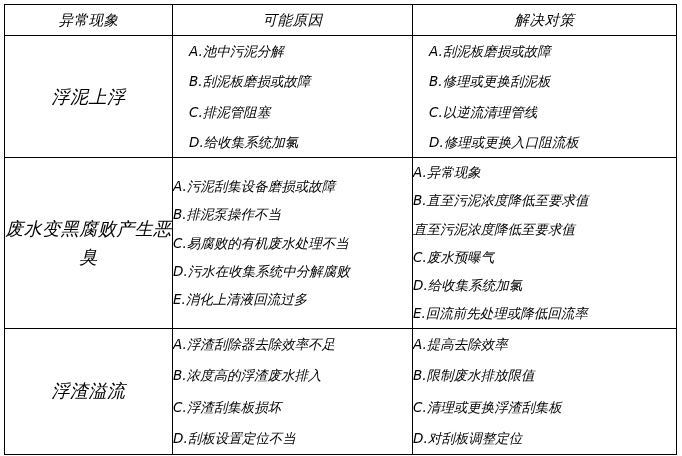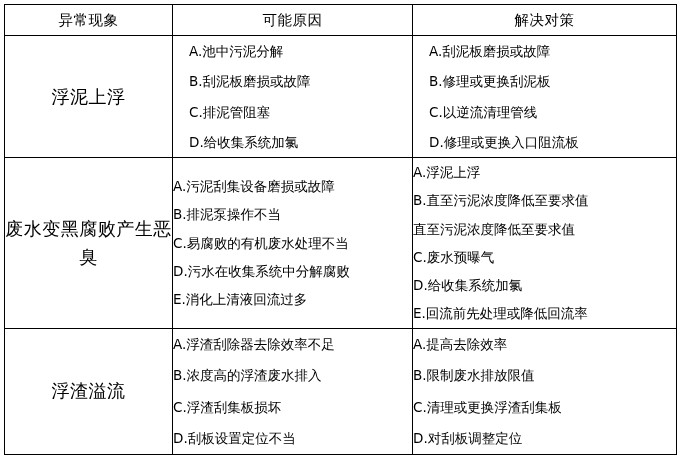--- a/index.html
+++ b/index.html
@@ -17,20 +17,21 @@
   .sheet {
     width: 682px;
     height: 456px;
     box-sizing: border-box;
     padding: 4px 4px 2px 4px;
   }
   table.tbl {
     border-collapse: collapse;
     width: 624px;
     table-layout: fixed;
+    font-style: italic;
   }
   table.tbl td, table.tbl th {
     border: 1px solid #000000;
     vertical-align: middle;
     padding: 0;
   }
   col.c1 { width: 168px; }
   col.c2 { width: 240px; }
   col.c3 { width: 264px; }
 
@@ -111,21 +112,21 @@
           <ul class="lines">
             <li>A.污泥刮集设备磨损或故障</li>
             <li>B.排泥泵操作不当</li>
             <li>C.易腐败的有机废水处理不当</li>
             <li>D.污水在收集系统中分解腐败</li>
             <li>E.消化上清液回流过多</li>
           </ul>
         </td>
         <td class="listcell">
           <ul class="lines">
-            <li>A.浮泥上浮</li>
+            <li>A.异常现象</li>
             <li>B.直至污泥浓度降低至要求值</li>
             <li>直至污泥浓度降低至要求值</li>
             <li>C.废水预曝气</li>
             <li>D.给收集系统加氯</li>
             <li>E.回流前先处理或降低回流率</li>
           </ul>
         </td>
       </tr>
       <tr class="r3">
         <td class="sym">浮渣溢流</td>

